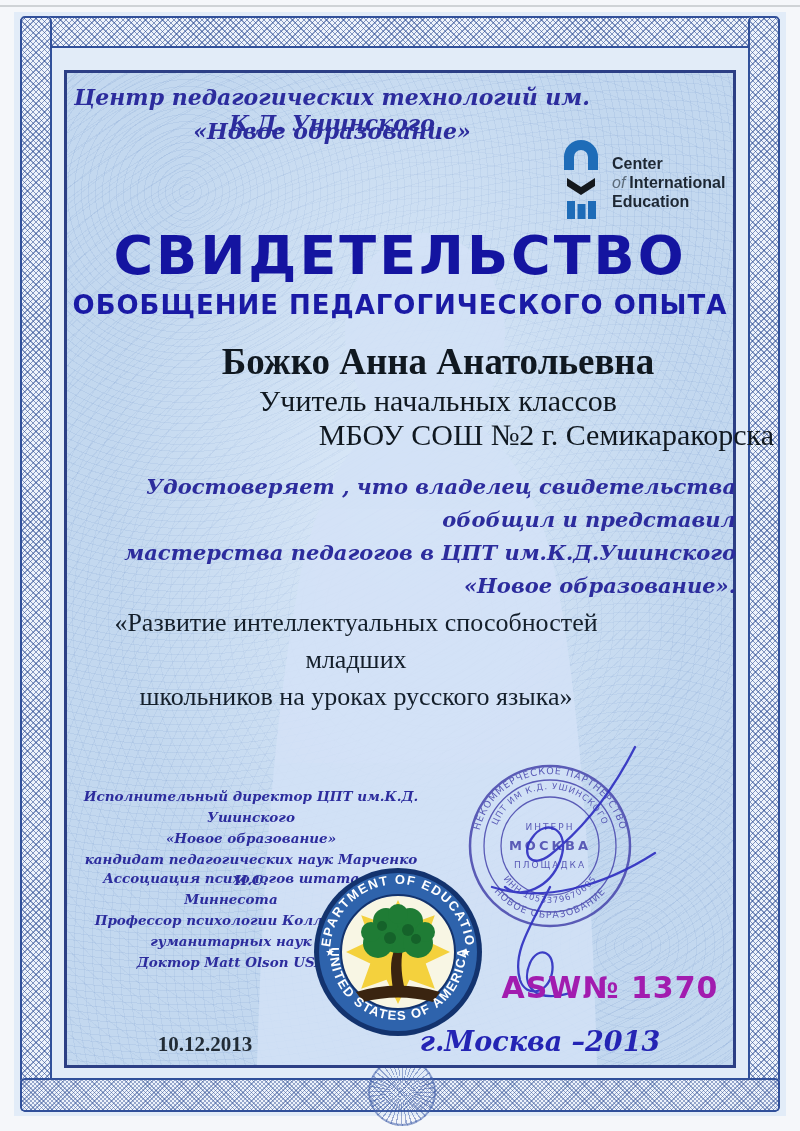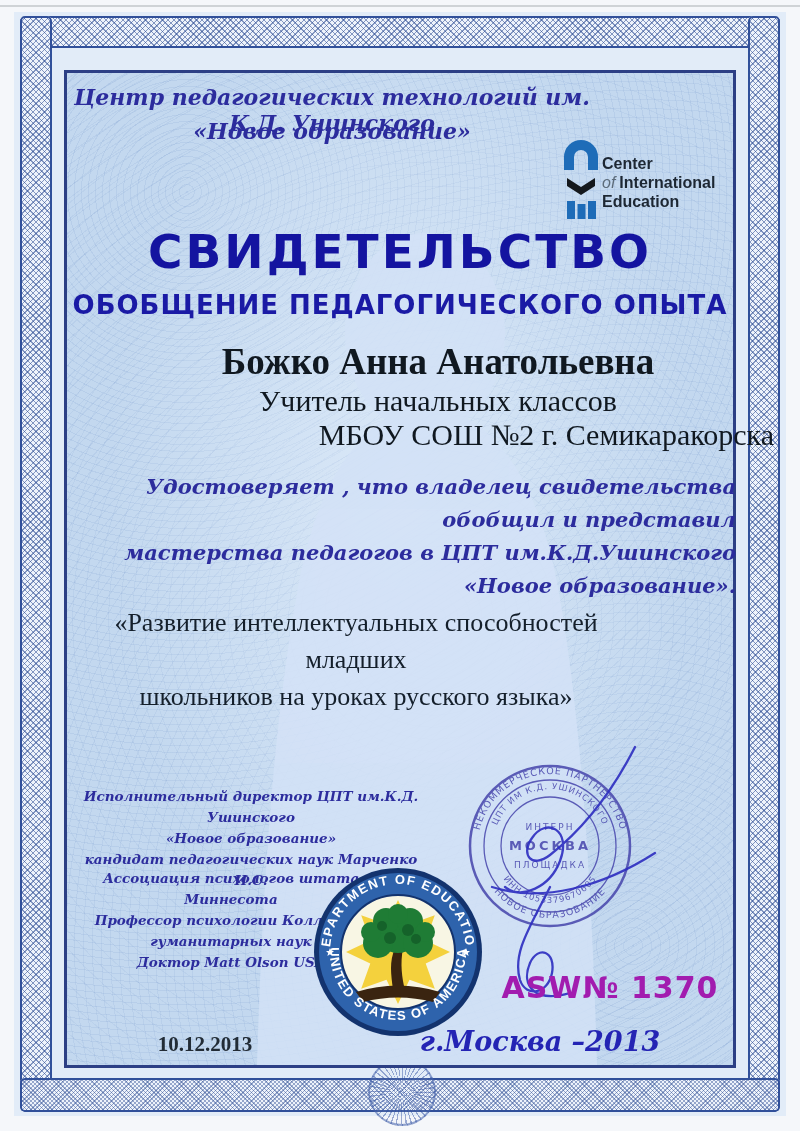--- a/index.html
+++ b/index.html
@@ -33,26 +33,26 @@
       repeating-radial-gradient(circle at 55% 55%, rgba(110,145,200,.10) 0 1px, transparent 1px 12px);
     overflow:hidden;}
   .watermark{position:absolute;left:0;top:0;z-index:0;}
   .content-layer{position:absolute;left:0;top:0;width:800px;height:1131px;z-index:2;}
 
   .script{font-family:"DejaVu Serif","Liberation Serif",serif;font-style:italic;color:#2c2c9d;}
   .org-line{position:absolute;left:64px;width:536px;text-align:center;font-size:22px;font-weight:bold;}
   .org1{top:84px;}
   .org2{top:118px;}
 
-  .logo{position:absolute;left:560px;top:140px;width:190px;height:84px;display:flex;align-items:center;}
+  .logo{position:absolute;left:560px;top:140px;width:190px;height:84px;display:flex;gap:10px;align-items:center;}
   .logo-text{font-family:"Liberation Sans",sans-serif;color:#1d2733;font-size:16px;line-height:19px;font-weight:bold;}
   .logo-of{font-style:italic;font-weight:normal;color:#5c6b7a;margin-right:4px;}
 
   .cert-title{position:absolute;left:64px;top:224px;width:672px;text-align:center;
-    font-family:"DejaVu Sans",sans-serif;font-weight:bold;font-size:47px;letter-spacing:3px;color:#1414a0;}
+    font-family:"DejaVu Sans",sans-serif;font-weight:bold;font-size:54px;letter-spacing:3px;color:#1414a0;}
   .cert-subtitle{position:absolute;left:64px;top:290px;width:672px;text-align:center;
     font-family:"DejaVu Sans",sans-serif;font-weight:bold;font-size:26px;letter-spacing:1px;color:#1a1aa5;}
 
   .serif{font-family:"Liberation Serif",serif;color:#101820;padding-left:38px;}
   .r-name{position:absolute;left:64px;top:340px;width:672px;text-align:center;font-size:37px;font-weight:bold;}
   .r-pos{position:absolute;left:64px;top:384px;width:672px;text-align:center;font-size:30px;}
   .r-school{position:absolute;left:64px;top:418px;width:672px;text-align:right;font-size:30px;}
 
   .statement{position:absolute;left:64px;top:470px;width:672px;text-align:right;
     font-size:21px;line-height:33px;font-weight:bold;}

